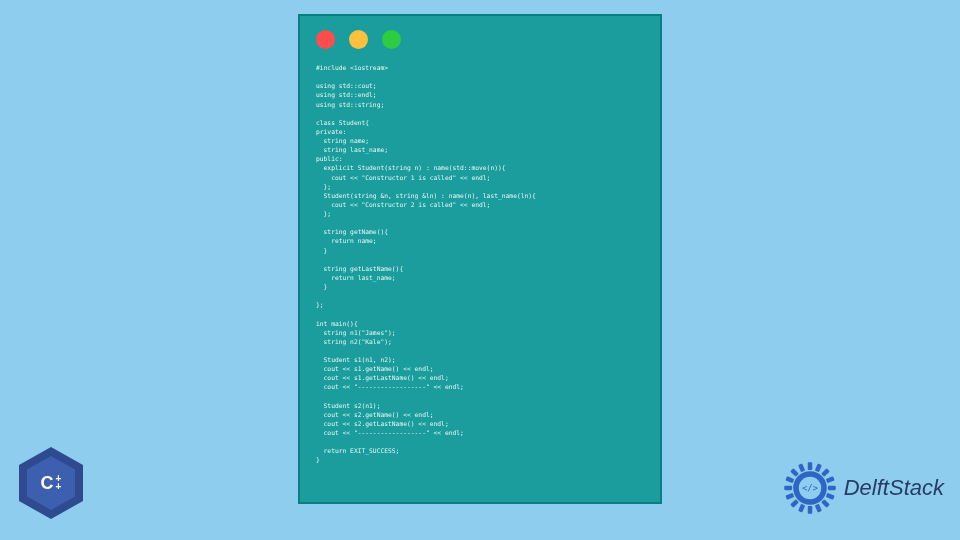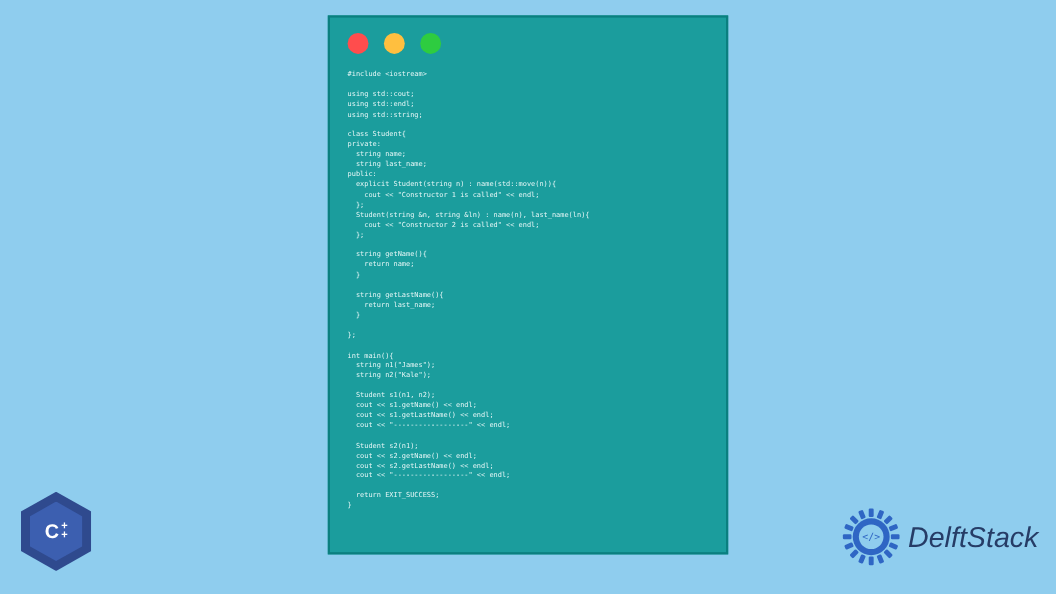--- a/index.html
+++ b/index.html
@@ -92,21 +92,21 @@
     align-items: center;
     gap: 6px;
   }
   .delft-logo {
     width: 56px;
     height: 56px;
     position: relative;
   }
   .delft-text {
     color: #263c66;
-    font-size: 26px;
+    font-size: 22px;
     font-style: italic;
     font-weight: 500;
   }
   .gear-svg { width: 56px; height: 56px; }
 </style>
 </head>
 <body>
 
 <div class="code-window">
   <div class="traffic-lights">

